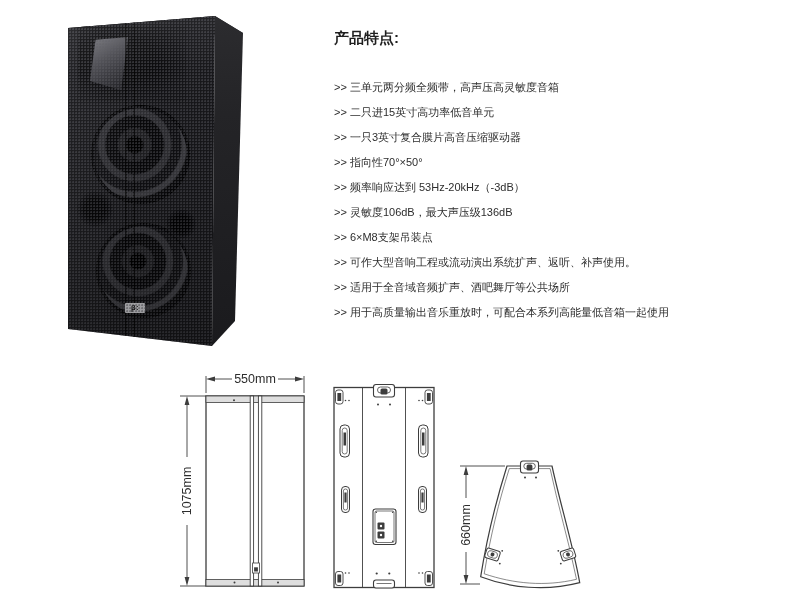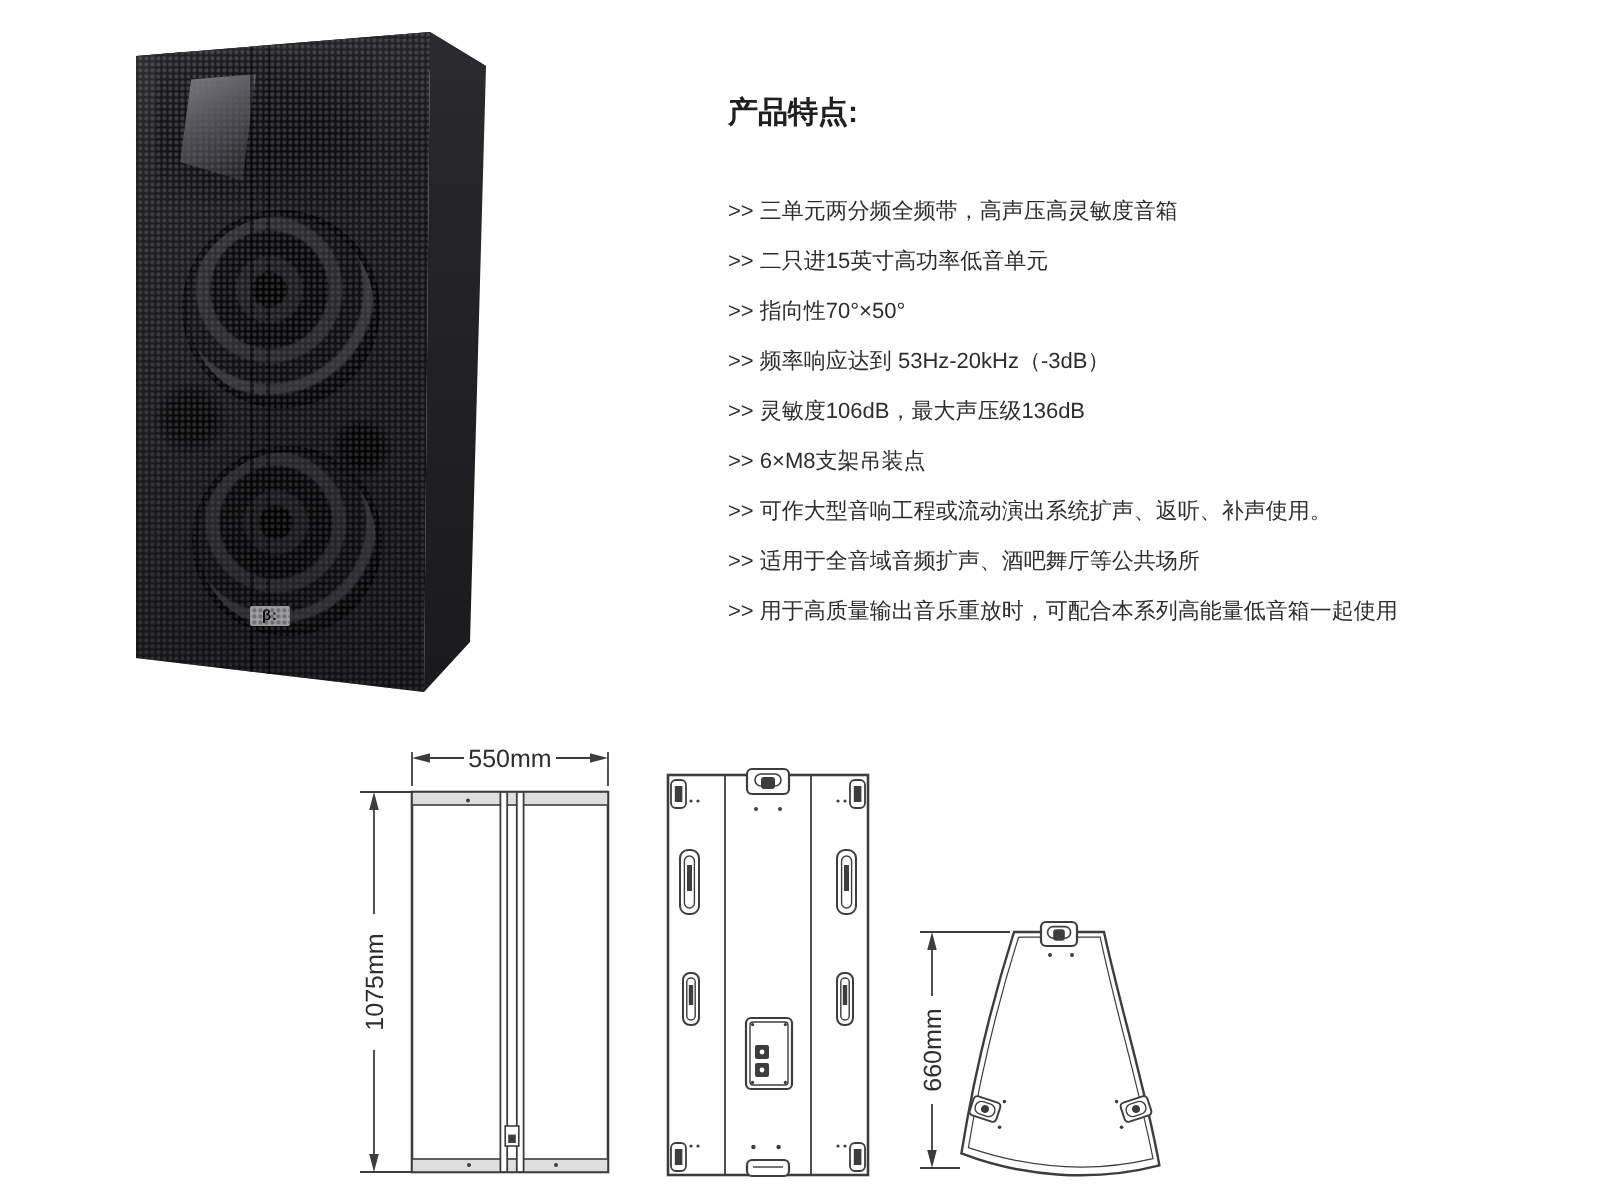--- a/index.html
+++ b/index.html
@@ -35,21 +35,21 @@
               color:#0a0a0a;font-size:7.5px;font-weight:bold;line-height:10px;text-align:center;
               border-radius:1px;letter-spacing:.5px;}
   .sp-mesh{position:absolute;inset:0;
            background-image:radial-gradient(circle at 1.2px 1.2px,rgba(90,90,96,.5) .7px,transparent 1.4px);
            background-size:3px 3px;}
   .sp-light{position:absolute;inset:0;
             background:linear-gradient(100deg,rgba(255,255,255,.05) 0%,rgba(255,255,255,0) 45%),
                        linear-gradient(180deg,rgba(255,255,255,.06) 0%,rgba(0,0,0,0) 18%,rgba(0,0,0,.28) 100%);}
 
   
-  .features{position:absolute;left:364px;top:28px;margin-top:19px;}
+  .features{position:absolute;left:334px;top:28px;}
   .features-title{font-size:15px;font-weight:700;color:#1f1f1f;line-height:20px;}
   .features-list{margin-top:27px;}
   .feature-item{font-size:11px;line-height:25px;color:#2d2d2d;white-space:nowrap;}
 
   
   .drawings{position:absolute;left:164px;top:365px;width:470px;height:235px;}
   svg text{font-family:"Liberation Sans","DejaVu Sans",sans-serif;}
 </style>
 </head>
 <body>
@@ -72,20 +72,21 @@
       <div class="sp-mesh"></div>
       <div class="sp-light"></div>
     </div>
   </div>
 
   <div class="features">
     <div class="features-title">产品特点:</div>
     <div class="features-list">
       <div class="feature-item">&gt;&gt; 三单元两分频全频带，高声压高灵敏度音箱</div>
       <div class="feature-item">&gt;&gt; 二只进15英寸高功率低音单元</div>
+      <div class="feature-item">&gt;&gt; 一只3英寸复合膜片高音压缩驱动器</div>
       <div class="feature-item">&gt;&gt; 指向性70°×50°</div>
       <div class="feature-item">&gt;&gt; 频率响应达到 53Hz-20kHz（-3dB）</div>
       <div class="feature-item">&gt;&gt; 灵敏度106dB，最大声压级136dB</div>
       <div class="feature-item">&gt;&gt; 6×M8支架吊装点</div>
       <div class="feature-item">&gt;&gt; 可作大型音响工程或流动演出系统扩声、返听、补声使用。</div>
       <div class="feature-item">&gt;&gt; 适用于全音域音频扩声、酒吧舞厅等公共场所</div>
       <div class="feature-item">&gt;&gt; 用于高质量输出音乐重放时，可配合本系列高能量低音箱一起使用</div>
     </div>
   </div>
 

